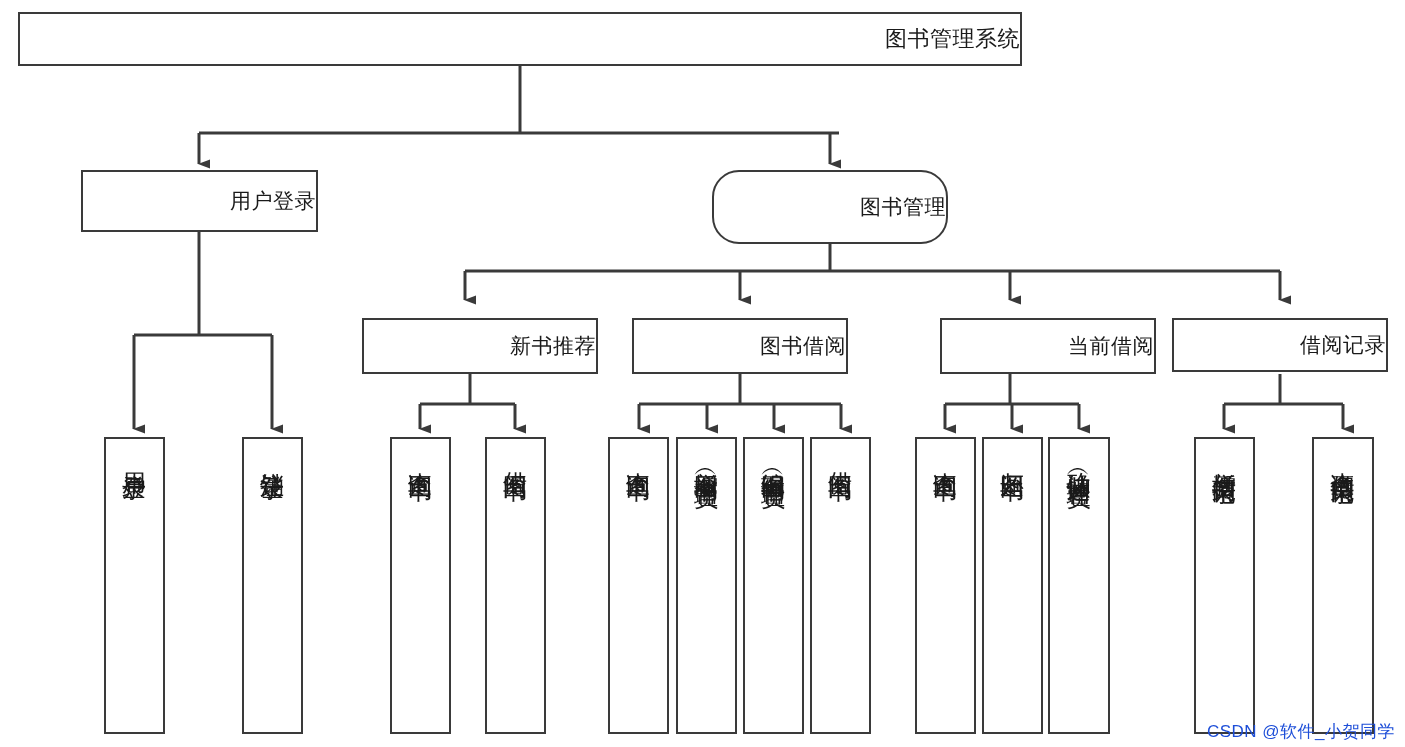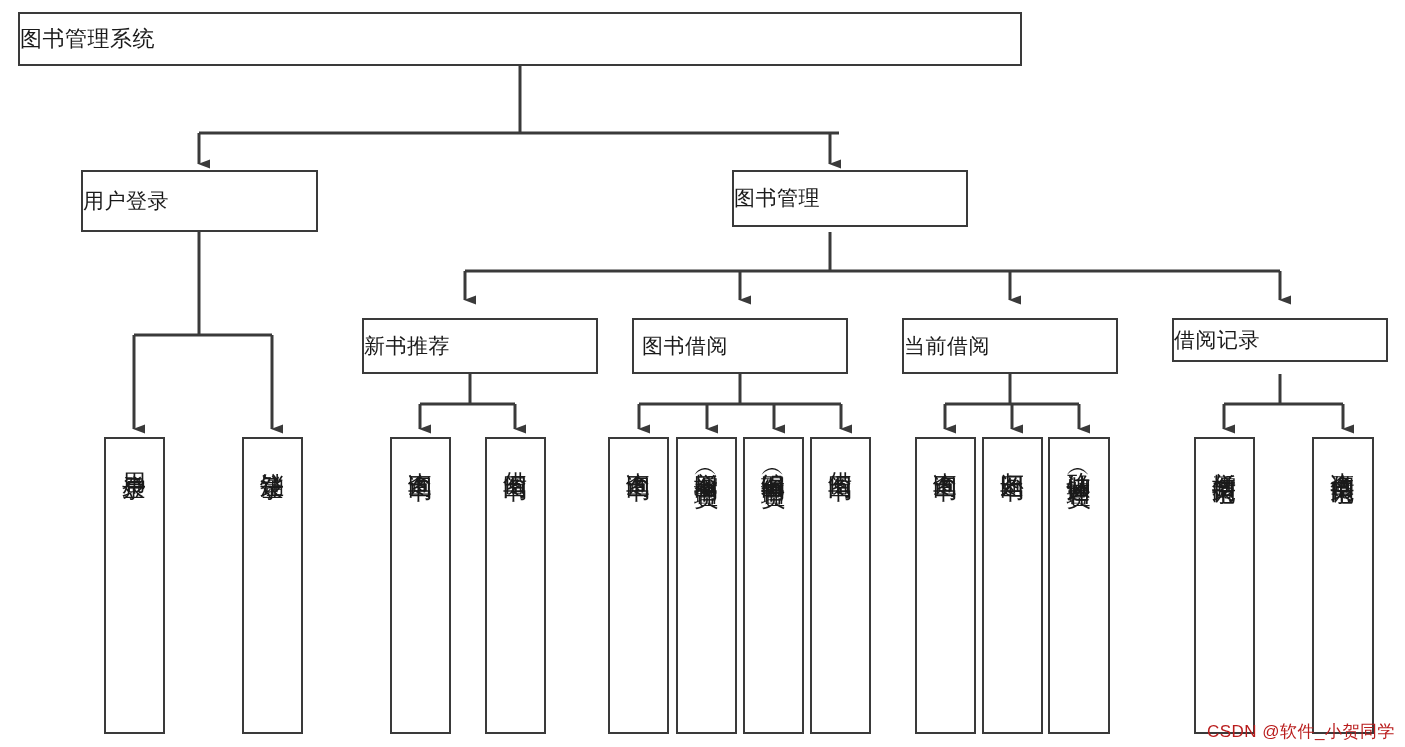--- a/index.html
+++ b/index.html
@@ -25,21 +25,21 @@
     height: 747px;
     pointer-events: none;
   }
   .node {
     position: absolute;
     box-sizing: border-box;
     border: 2px solid #3a3a3a;
     background: #ffffff;
     display: flex;
     align-items: center;
-    justify-content: flex-start;
+    justify-content: flex-end;
     color: #1a1a1a;
   }
   .node .label {
     display: block;
     text-align: center;
     line-height: 1.18;
   }
   
   .node.h .label {
     font-size: 21px;
@@ -61,21 +61,21 @@
     font-size: 24px;
     line-height: 1.05;
     letter-spacing: 2px;
     white-space: nowrap;
   }
   .watermark {
     position: absolute;
     right: 10px;
     bottom: 4px;
     font-size: 17px;
-    color: #b91c1c;
+    color: #1d4ed8;
     letter-spacing: 0.5px;
     white-space: nowrap;
     text-align: center;
   }
 </style>
 </head>
 <body>
 
 <div id="canvas">
 
@@ -129,34 +129,34 @@
     </g>
   </svg>
 
   <div class="node h root" style="left:18px; top:12px; width:1004px; height:54px;">
     <span class="label">图书管理系统</span>
   </div>
 
   <div class="node h" style="left:81px; top:170px; width:237px; height:62px;">
     <span class="label">用户登录</span>
   </div>
-  <div class="node h" style="left:732px; top:170px; width:236px; height:57px;">
+  <div class="node h" style="left:712px; top:170px; width:236px; height:74px;border-radius:27px;">
     <span class="label">图书管理</span>
   </div>
 
   <div class="node h" style="left:362px; top:318px; width:236px; height:56px;">
     <span class="label">新书推荐</span>
   </div>
   <div class="node h" style="left:632px; top:318px; width:216px; height:56px;padding-left:8px;">
     <span class="label">图书借阅</span>
   </div>
-  <div class="node h" style="left:902px; top:318px; width:216px; height:56px;">
+  <div class="node h" style="left:940px; top:318px; width:216px; height:56px;">
     <span class="label">当前借阅</span>
   </div>
-  <div class="node h" style="left:1172px; top:318px; width:216px; height:44px;">
+  <div class="node h" style="left:1172px; top:318px; width:216px; height:54px;">
     <span class="label">借阅记录</span>
   </div>
 
   <div class="node v" style="left:104px; top:437px; width:61px; height:297px;">
     <span class="label">用户登录</span>
   </div>
   <div class="node v" style="left:242px; top:437px; width:61px; height:297px;">
     <span class="label">注销登录</span>
   </div>
 

